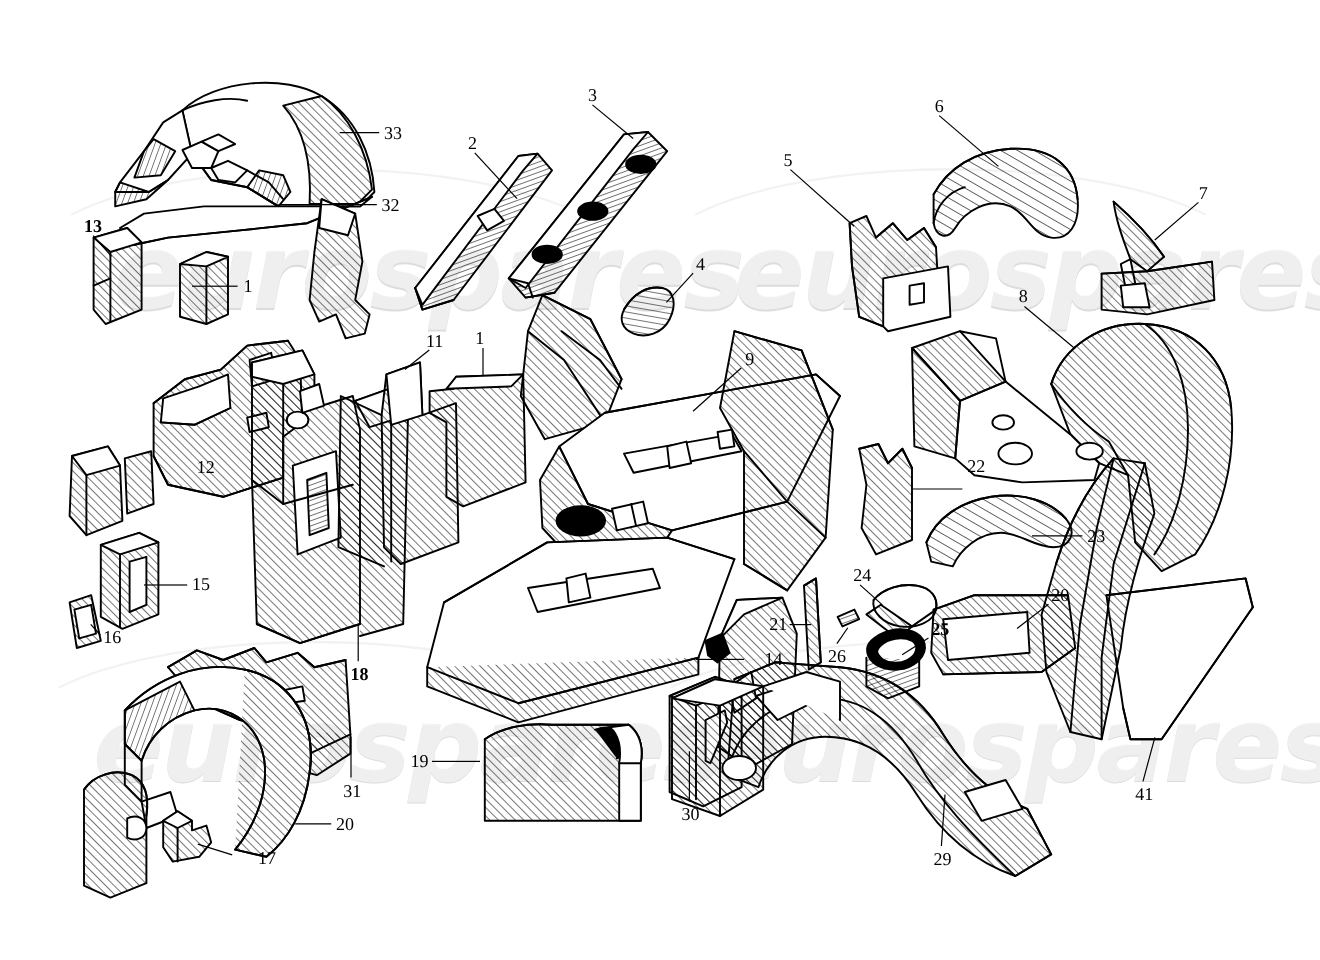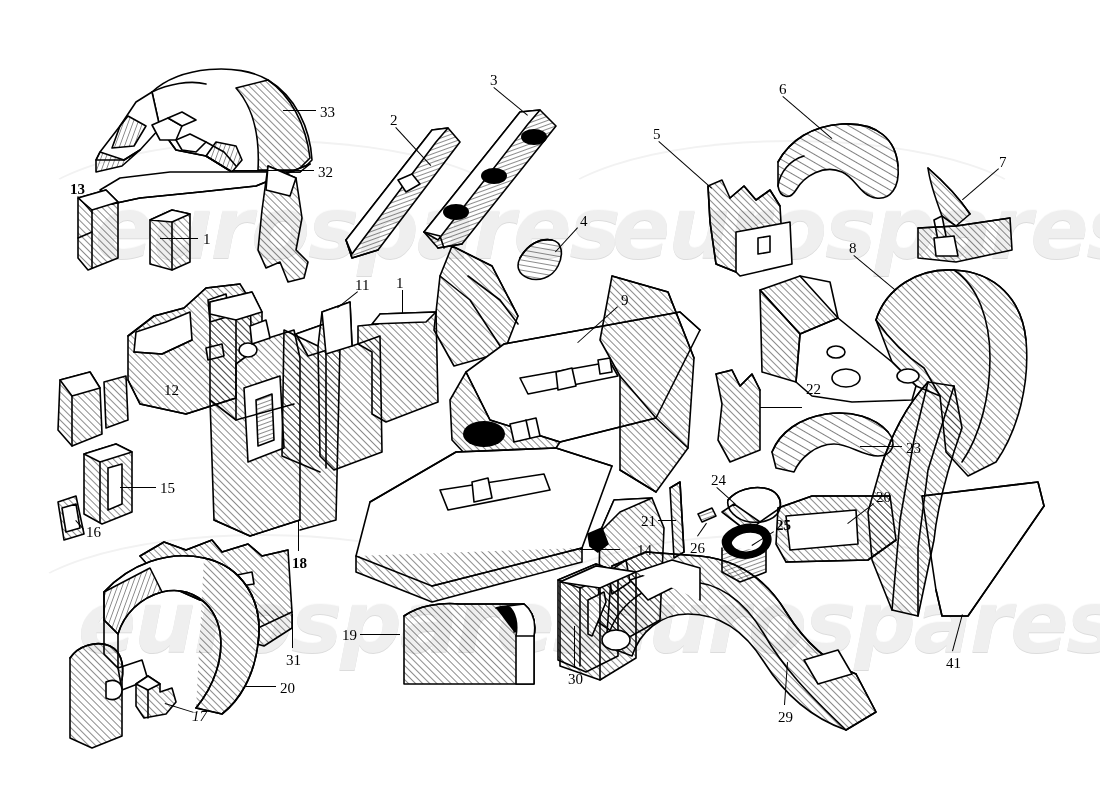--- a/index.html
+++ b/index.html
@@ -428,21 +428,21 @@
       <div class="callout" style="left: 164px; top: 383px;">12</div>
       <div class="leader" style="left: 78px; top: 196px; width: 22.6716px; transform: rotate(0.847817rad);"></div>
       <div class="callout" style="left: 70px; top: 182px; font-weight: bold;">13</div>
       <div class="leader" style="left: 580px; top: 549px; width: 40px; transform: rotate(0rad);"></div>
       <div class="callout" style="left: 637px; top: 543px;">14</div>
       <div class="leader" style="left: 120px; top: 487px; width: 36px; transform: rotate(0rad);"></div>
       <div class="callout" style="left: 160px; top: 481px;">15</div>
       <div class="leader" style="left: 76px; top: 520px; width: 12.0416px; transform: rotate(0.844154rad);"></div>
       <div class="callout" style="left: 86px; top: 525px;">16</div>
       <div class="leader" style="left: 165px; top: 703px; width: 30.3645px; transform: rotate(0.30092rad);"></div>
-      <div class="callout" style="left: 192px; top: 709px; font-style: italic;">17</div>
+      <div class="callout" style="left: 215px; top: 709px;">17</div>
       <div class="leader" style="left: 298px; top: 551px; width: 31px; transform: rotate(-1.5708rad);"></div>
       <div class="callout" style="left: 292px; top: 556px; font-weight: bold;">18</div>
       <div class="leader" style="left: 360px; top: 634px; width: 40px; transform: rotate(0rad);"></div>
       <div class="callout" style="left: 342px; top: 628px;">19</div>
       <div class="leader" style="left: 574px; top: 668px; width: 42px; transform: rotate(-1.5708rad);"></div>
       <div class="callout" style="left: 568px; top: 672px;">30</div>
       <div class="leader" style="left: 658px; top: 520px; width: 18px; transform: rotate(0rad);"></div>
       <div class="callout" style="left: 641px; top: 514px;">21</div>
       <div class="leader" style="left: 802px; top: 408px; width: 42px; transform: rotate(3.14159rad);"></div>
       <div class="callout" style="left: 806px; top: 382px;">22</div>

